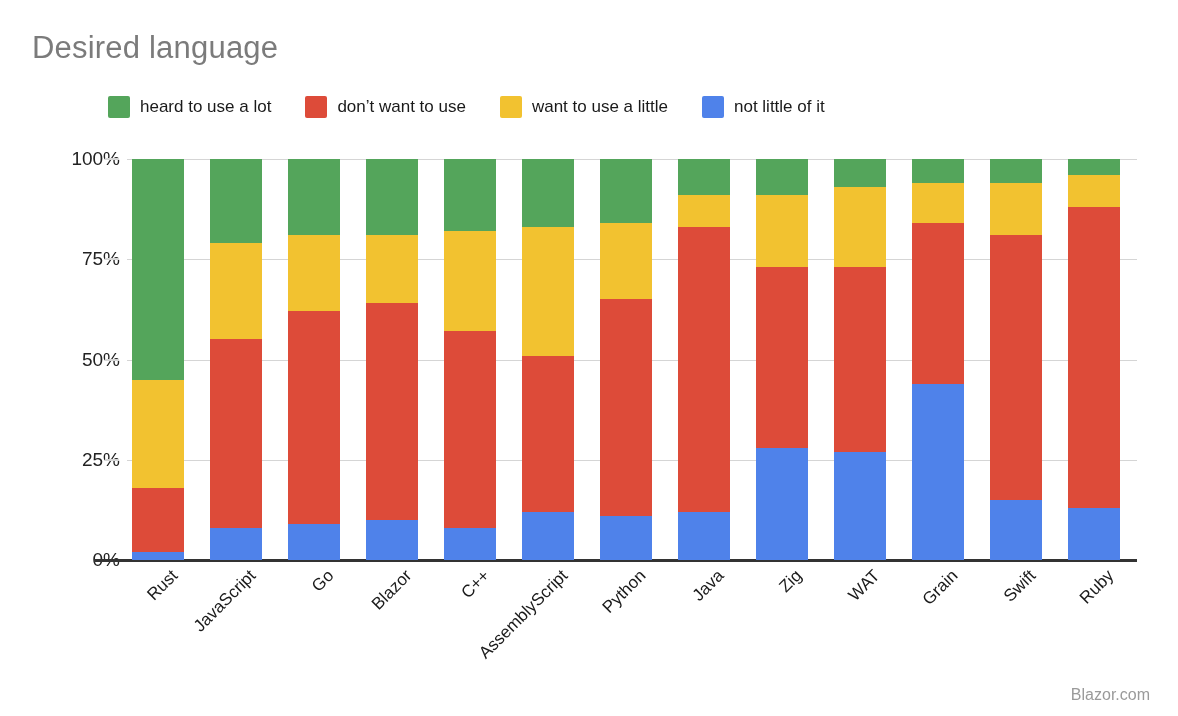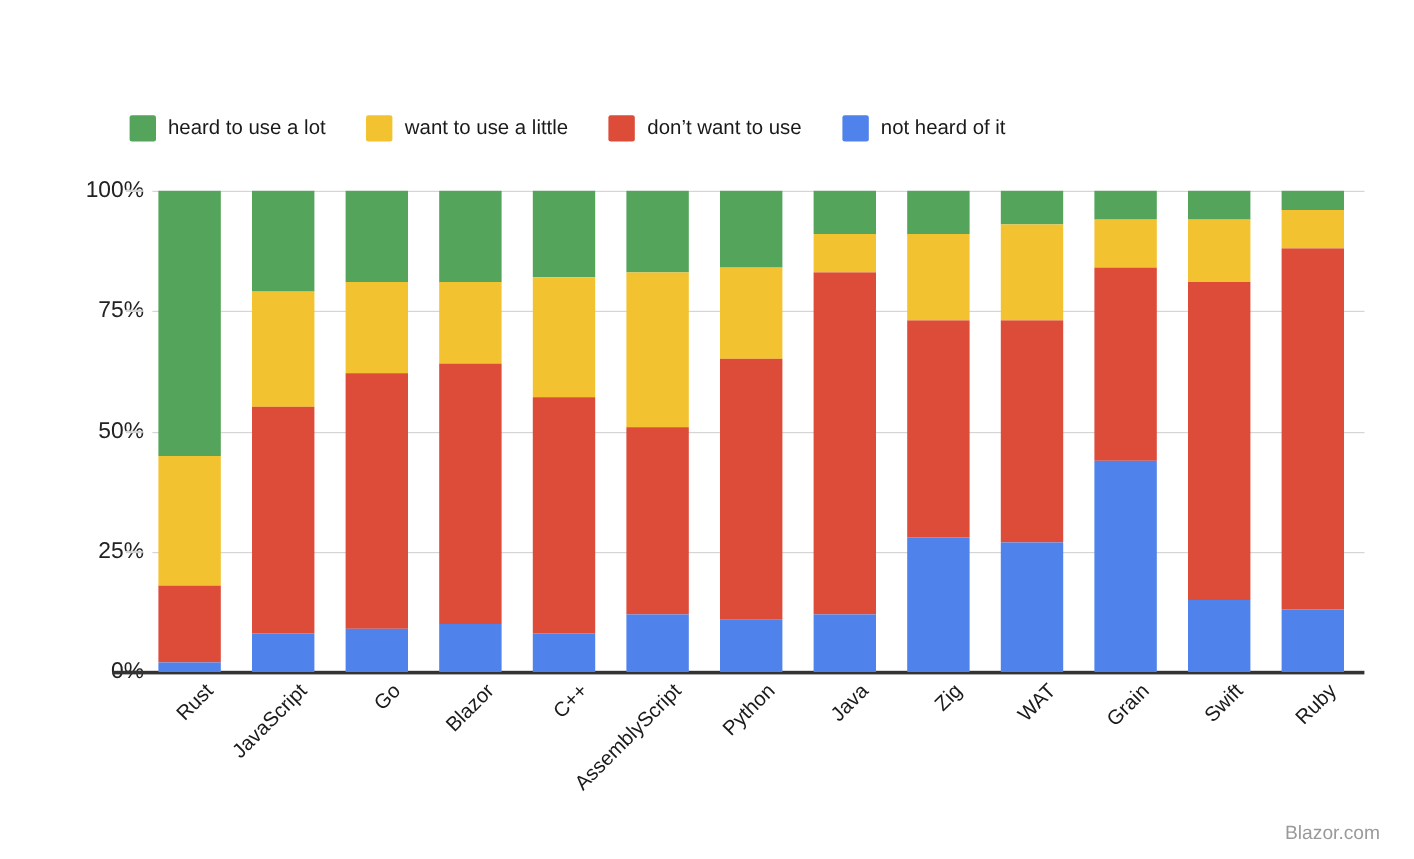--- a/index.html
+++ b/index.html
@@ -69,37 +69,38 @@
   .watermark{
     position:absolute;right:28px;bottom:12px;
     font-size:16px;color:#9a9a9a;
   }
 </style>
 </head>
 <body>
 
 <div id="chart-root">
 
+  <div class="chart-title">Desired language</div>
 
   <div class="legend" id="legend">
       <div class="legend-item">
         <span class="legend-swatch" style="background: rgb(84, 165, 91);"></span>
         <span class="legend-label">heard to use a lot</span>
       </div>
       <div class="legend-item">
+        <span class="legend-swatch" style="background: rgb(221, 75, 57);"></span>
+        <span class="legend-label">don’t want to use</span>
+      </div>
+      <div class="legend-item">
         <span class="legend-swatch" style="background: rgb(242, 194, 48);"></span>
         <span class="legend-label">want to use a little</span>
       </div>
       <div class="legend-item">
-        <span class="legend-swatch" style="background: rgb(221, 75, 57);"></span>
-        <span class="legend-label">don’t want to use</span>
-      </div>
-      <div class="legend-item">
         <span class="legend-swatch" style="background: rgb(79, 130, 234);"></span>
-        <span class="legend-label">not heard of it</span>
+        <span class="legend-label">not little of it</span>
       </div>
     </div>
 
   <div class="yaxis-zone" id="yaxis">
       <div class="ytick-label" style="top: 401px;">0%</div>
       <div class="ytick-mark" style="top: 400px; left: 105px; background: rgb(51, 51, 51);"></div>
       <div class="ytick-label" style="top: 300.75px;">25%</div>
       <div class="ytick-mark" style="top: 299.75px; left: 105px; background: rgb(213, 213, 213);"></div>
       <div class="ytick-label" style="top: 200.5px;">50%</div>
       <div class="ytick-mark" style="top: 199.5px; left: 105px; background: rgb(213, 213, 213);"></div>

